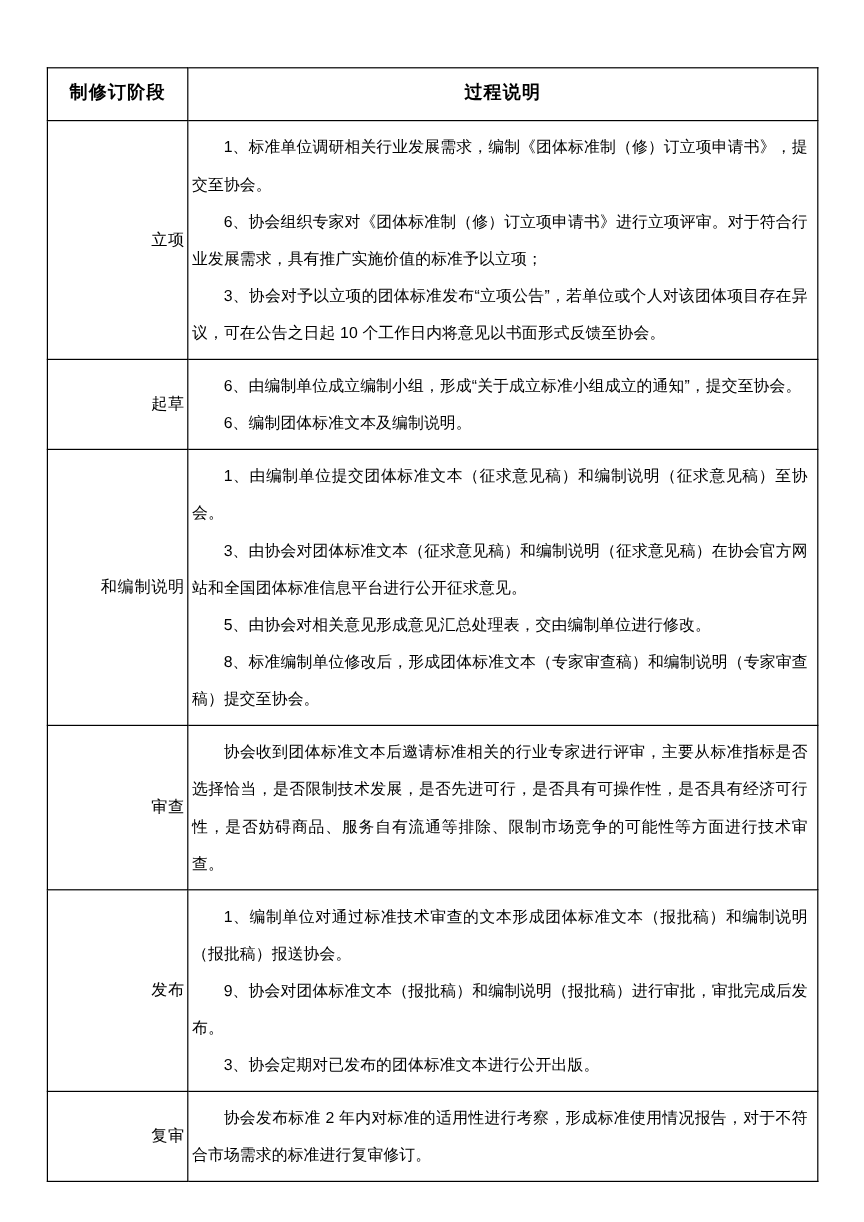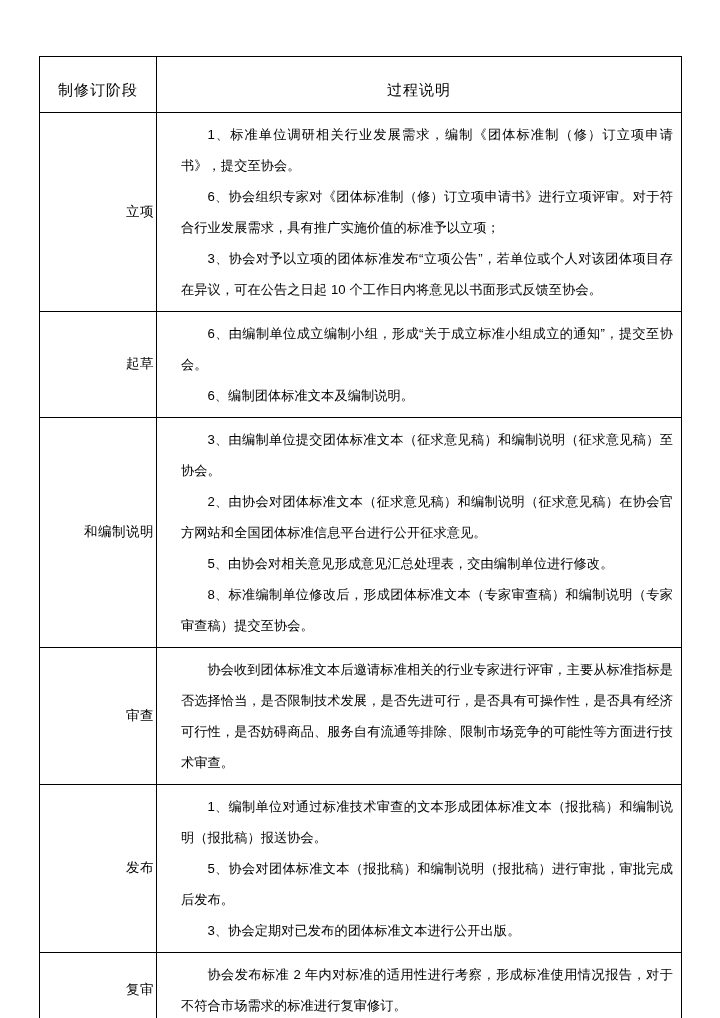--- a/index.html
+++ b/index.html
@@ -43,39 +43,39 @@
     vertical-align: middle;
     background: #ffffff;
   }
 
   col.col-stage { width: 117px; }
   col.col-desc  { width: 525px; }
 
   
   .hdr-cell {
     text-align: center;
-    font-weight: normal;
+    font-weight: bold;
     font-size: 15px;
     letter-spacing: 1px;
-    padding: 24px 4px 13px 4px;
+    padding: 12px 4px 13px 4px;
     line-height: 1.2;
   }
 
   
   .stage-cell {
     text-align: right;
     font-size: 13.5px;
     line-height: 1.4;
     padding: 4px 2px;
     letter-spacing: 0.5px;
   }
 
   
   .desc-cell {
-    padding: 6px 8px 6px 24px;
+    padding: 6px 8px 6px 3px;
     font-size: 13.2px;
     line-height: 31px;
   }
 
   .desc-cell p {
     margin: 0;
     text-indent: 2em;
     text-align: justify;
     text-justify: inter-ideograph;
     word-break: break-all;
@@ -117,39 +117,39 @@
           <td class="stage-cell">起草</td>
           <td class="desc-cell">
             <p>6、由编制单位成立编制小组，形成“关于成立标准小组成立的通知”，提交至协会。</p>
             <p>6、编制团体标准文本及编制说明。</p>
           </td>
         </tr>
 
         <tr>
           <td class="stage-cell">和编制说明</td>
           <td class="desc-cell">
-            <p>3、由编制单位提交团体标准文本（征求意见稿）和编制说明（征求意见稿）至协会。</p>
-            <p>2、由协会对团体标准文本（征求意见稿）和编制说明（征求意见稿）在协会官方网站和全国团体标准信息平台进行公开征求意见。</p>
+            <p>1、由编制单位提交团体标准文本（征求意见稿）和编制说明（征求意见稿）至协会。</p>
+            <p>3、由协会对团体标准文本（征求意见稿）和编制说明（征求意见稿）在协会官方网站和全国团体标准信息平台进行公开征求意见。</p>
             <p>5、由协会对相关意见形成意见汇总处理表，交由编制单位进行修改。</p>
             <p>8、标准编制单位修改后，形成团体标准文本（专家审查稿）和编制说明（专家审查稿）提交至协会。</p>
           </td>
         </tr>
 
         <tr>
           <td class="stage-cell">审查</td>
           <td class="desc-cell">
             <p>协会收到团体标准文本后邀请标准相关的行业专家进行评审，主要从标准指标是否选择恰当，是否限制技术发展，是否先进可行，是否具有可操作性，是否具有经济可行性，是否妨碍商品、服务自有流通等排除、限制市场竞争的可能性等方面进行技术审查。</p>
           </td>
         </tr>
 
         <tr>
           <td class="stage-cell">发布</td>
           <td class="desc-cell">
             <p>1、编制单位对通过标准技术审查的文本形成团体标准文本（报批稿）和编制说明（报批稿）报送协会。</p>
-            <p>5、协会对团体标准文本（报批稿）和编制说明（报批稿）进行审批，审批完成后发布。</p>
+            <p>9、协会对团体标准文本（报批稿）和编制说明（报批稿）进行审批，审批完成后发布。</p>
             <p>3、协会定期对已发布的团体标准文本进行公开出版。</p>
           </td>
         </tr>
 
         <tr>
           <td class="stage-cell">复审</td>
           <td class="desc-cell">
             <p>协会发布标准 2 年内对标准的适用性进行考察，形成标准使用情况报告，对于不符合市场需求的标准进行复审修订。</p>
           </td>
         </tr>

